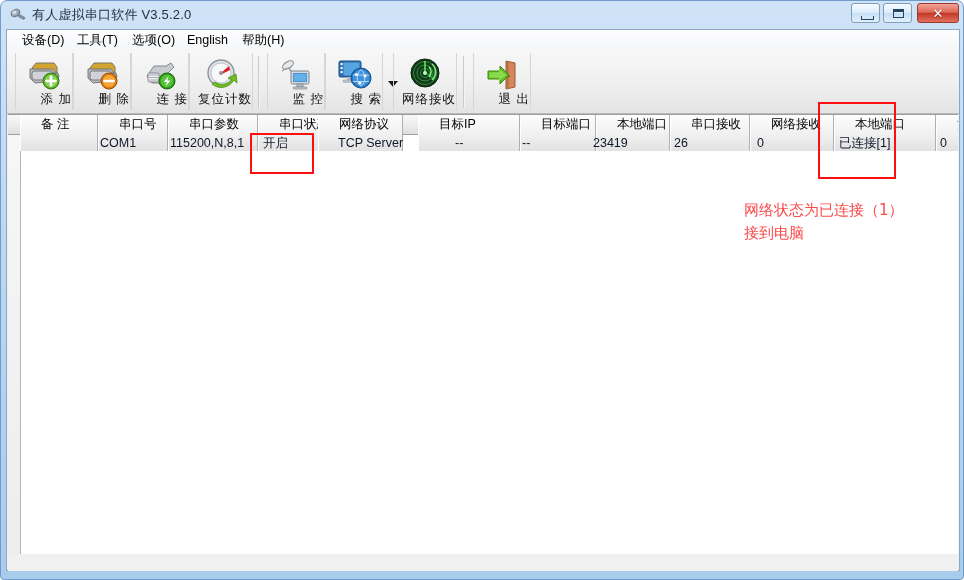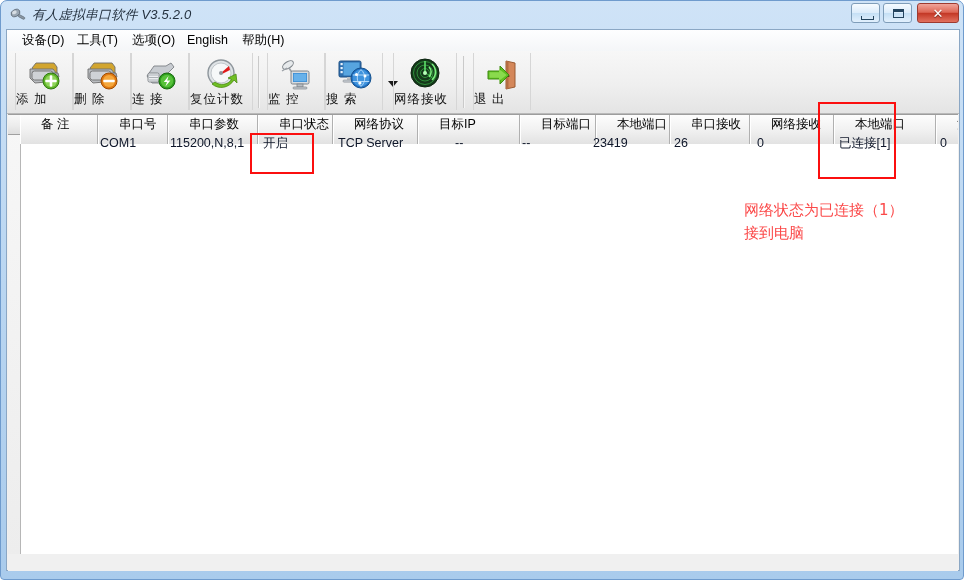--- a/index.html
+++ b/index.html
@@ -26,21 +26,20 @@
     border-radius: 7px 7px 4px 4px;
   }
 
   
   #titlebar {
     position: absolute;
     left: 0; top: 0;
     width: 964px;
     height: 28px;
     box-sizing: border-box;
-    font-style: italic;
   }
   #title-icon {
     position: absolute;
     left: 9px; top: 6px;
     width: 17px; height: 16px;
   }
   #title-text {
     position: absolute;
     left: 31px; top: 5px;
     font-size: 13px;
@@ -146,21 +145,21 @@
     height: 58px;
   }
   .tbtn {
     position: absolute;
     top: 0;
     height: 57px;
     width: 58px;
     box-sizing: border-box;
     border-left: 1px solid #d6d6d6;
     border-right: 1px solid #d6d6d6;
-    text-align: left;
+    text-align: right;
   }
   .tbtn.wide { width: 64px; }
   .tb-ico {
     position: relative;
     margin: 4px auto 0;
     width: 36px;
     height: 34px;
   }
   .tb-lbl {
     font-size: 12.5px;
@@ -200,21 +199,21 @@
     position: absolute;
     left: 0; top: 0;
     width: 950px;
     height: 19px;
     background: linear-gradient(to bottom, #f8f8f8 0%, #ececec 55%, #dedede 100%);
     border-bottom: 1px solid #a0a0a0;
   }
   .col-head {
     position: absolute;
     top: 0;
-    height: 29px;
+    height: 36px;
     line-height: 18px;
     box-sizing: border-box;
     border-right: 1px solid #b0b0b0;
     border-left: 1px solid #ffffff;
     padding-left: 20px;
     font-size: 12.5px;
     color: #000;
     white-space: nowrap;
     background: linear-gradient(to bottom, #fdfdfd 0%, #f1f1f1 52%, #e2e2e2 100%);
   }
@@ -451,21 +450,21 @@
 
     <div id="listview">
 
       <div id="gutter"></div>
 
       <div id="list-header">
         <div class="col-head" style="left:12px;width:78px">备 注</div>
         <div class="col-head" style="left:90px;width:70px">串口号</div>
         <div class="col-head" style="left:160px;width:90px">串口参数</div>
         <div class="col-head" style="left:250px;width:75px">串口状态</div>
-        <div class="col-head" style="left:325px;width:85px">网络协议</div>
+        <div class="col-head" style="left:310px;width:85px">网络协议</div>
         <div class="col-head" style="left:410px;width:102px">目标IP</div>
         <div class="col-head" style="left:512px;width:76px">目标端口</div>
         <div class="col-head" style="left:588px;width:74px">本地端口</div>
         <div class="col-head" style="left:662px;width:80px">串口接收</div>
         <div class="col-head" style="left:742px;width:84px">网络接收</div>
         <div class="col-head" style="left:826px;width:102px">本地端口</div>
         <div class="col-head" style="left:928px;width:40px">注册</div>
       </div>
 
       <div id="row0">

